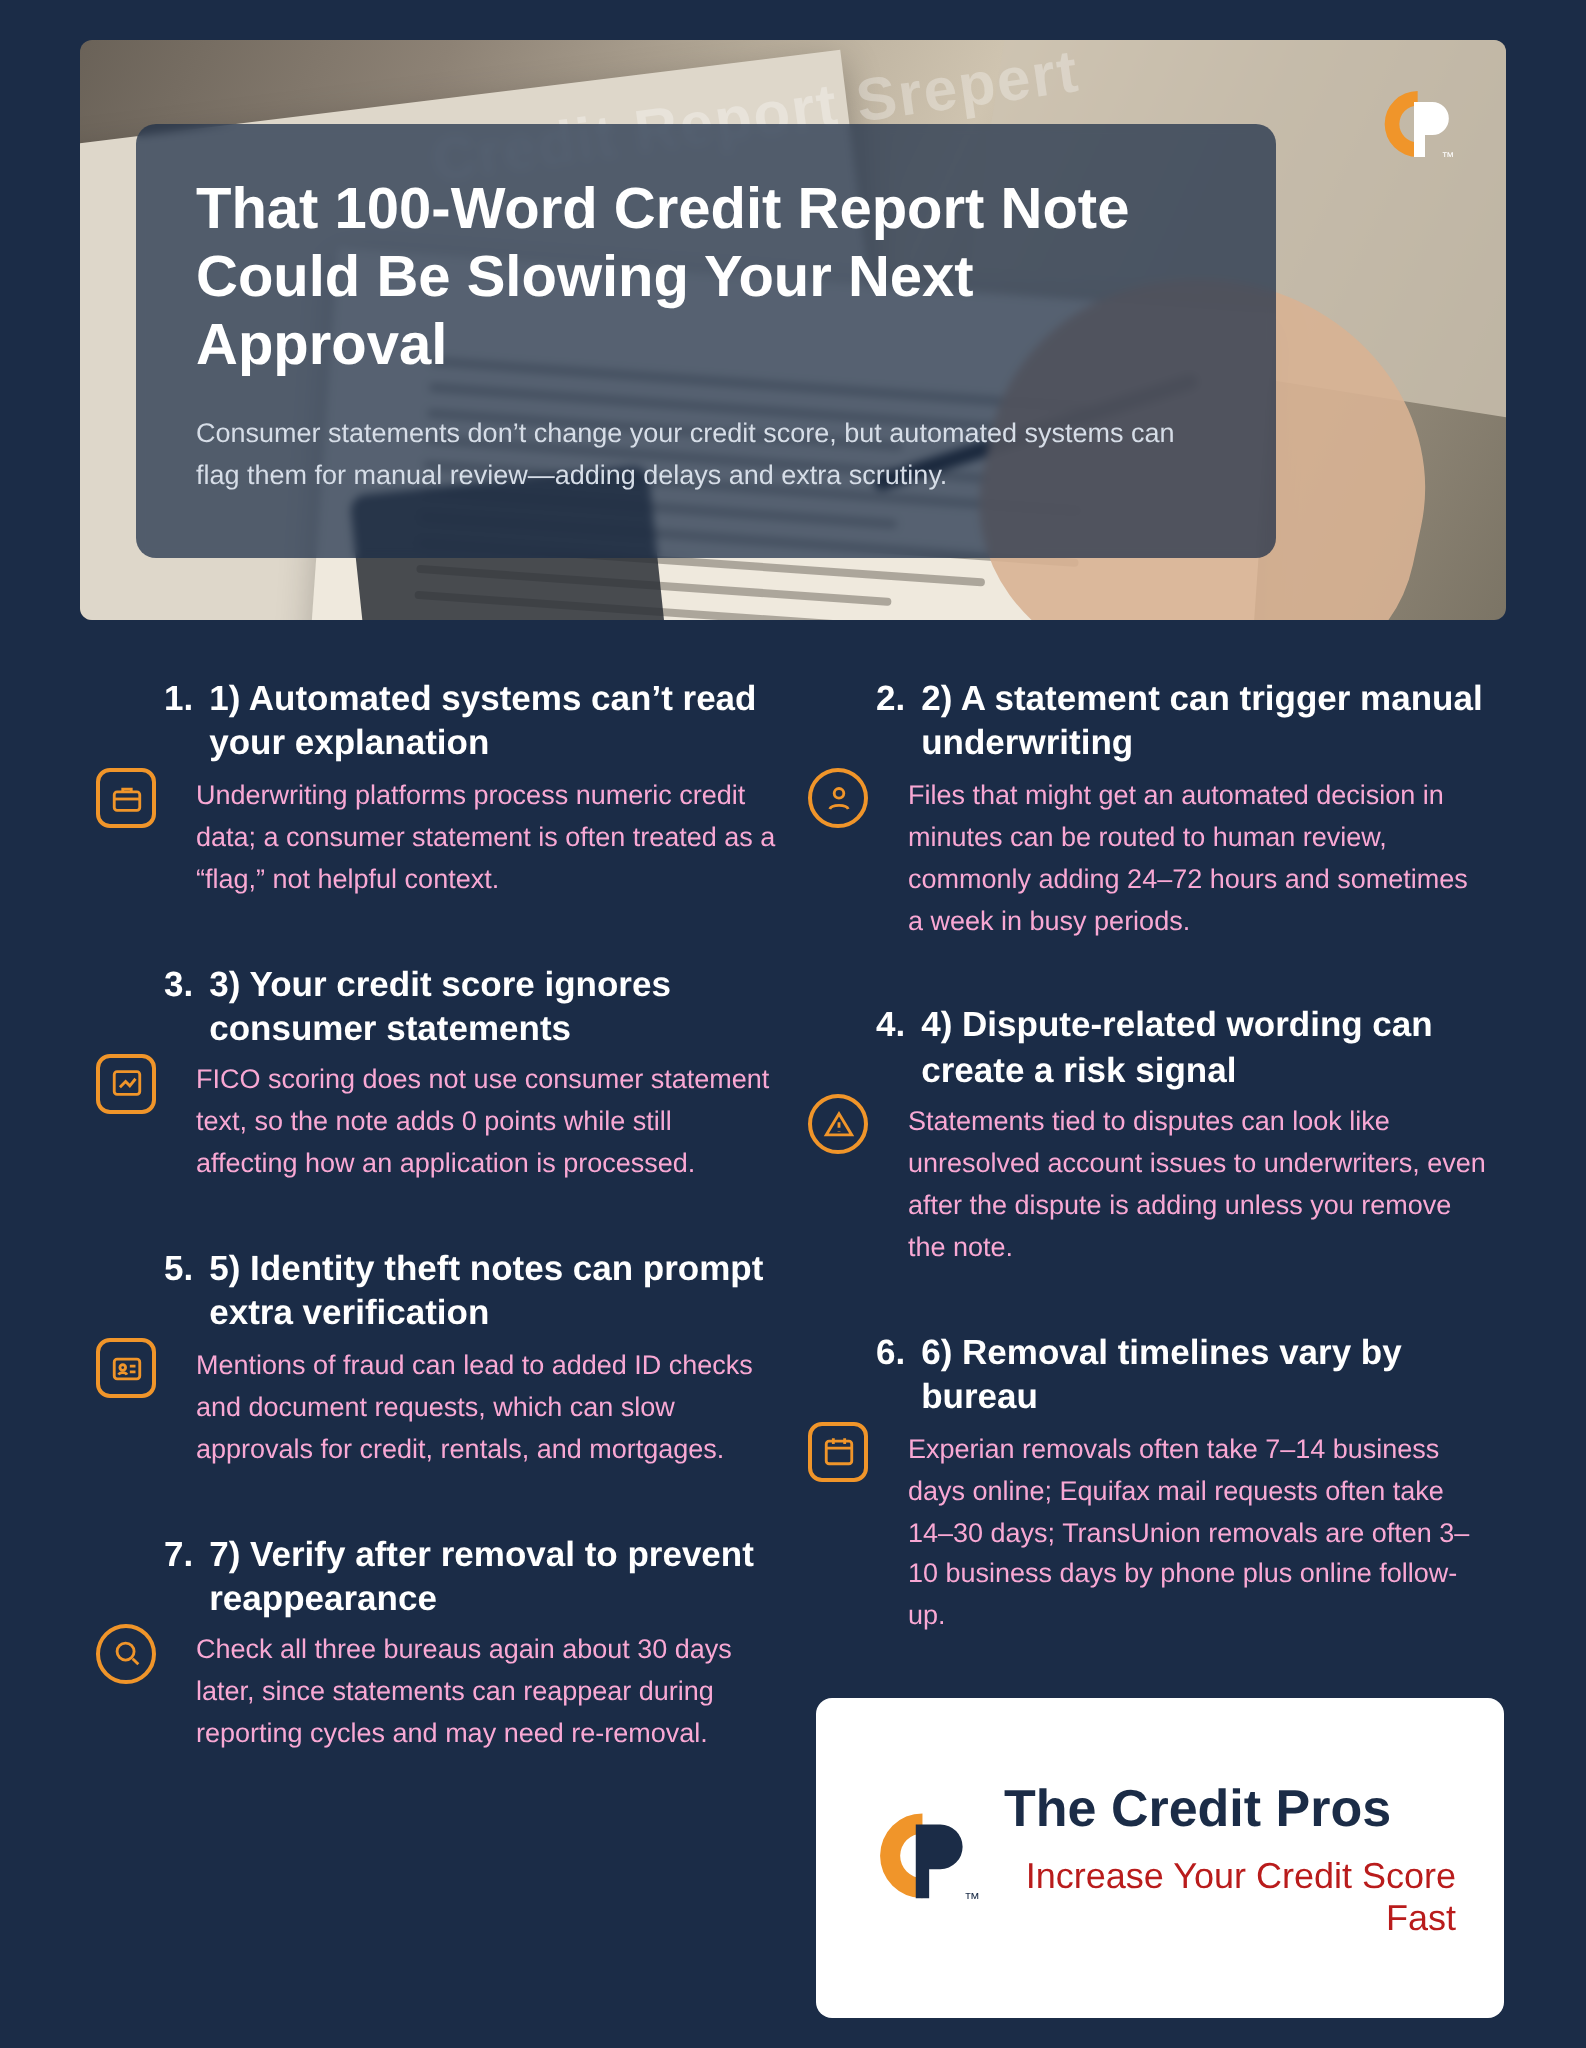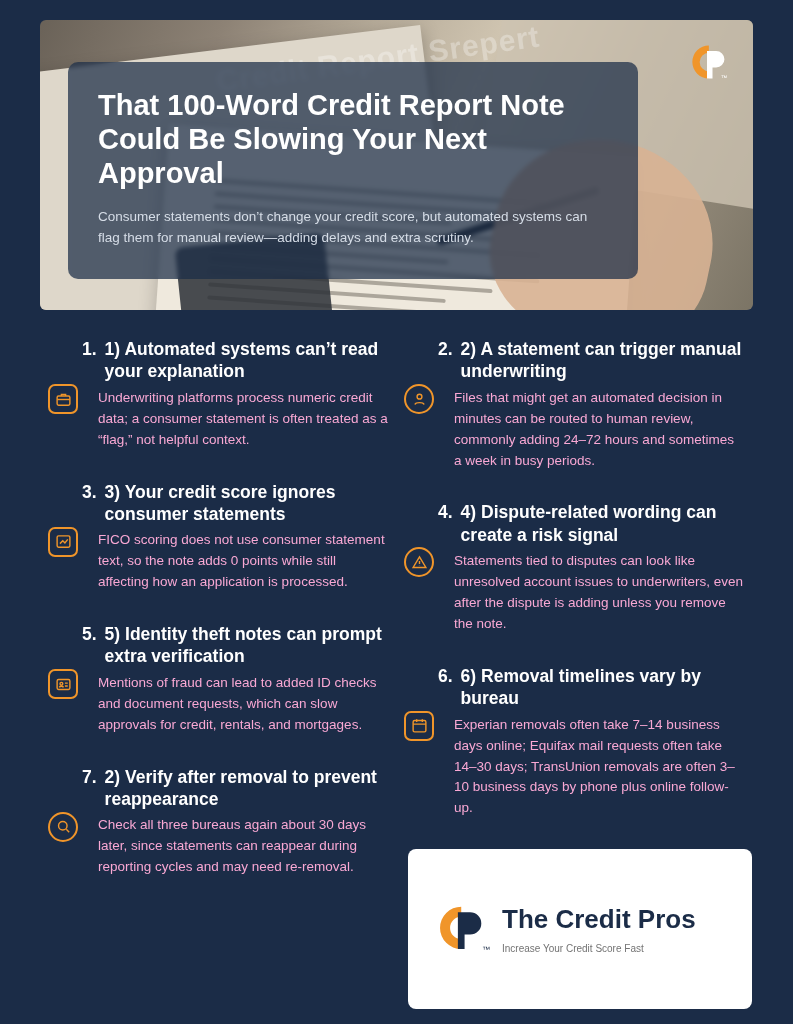--- a/index.html
+++ b/index.html
@@ -213,22 +213,23 @@
     font-size: 8px;
     color: #1b2c47;
   }
   .brand-name {
     font-size: 26px;
     font-weight: bold;
     color: #1b2c47;
     margin-bottom: 8px;
   }
   .brand-tag {
-    font-size: 10px;
-    color: #737373;
+    font-size: 18px;
+    color: #b91c1c;
+    text-align: right;
   }
 </style>
 </head>
 <body>
 
 <div class="page">
 
   <div class="hero">
     <div class="paper-c"></div>
     <div class="paper-a"></div>
@@ -315,21 +316,21 @@
 
       <div class="point">
         <div class="badge" style="border-radius:50%">
           <svg viewBox="0 0 24 24" width="17" height="17" fill="none" stroke="#f0952a" stroke-width="2">
             <circle cx="11" cy="11" r="6"></circle>
               <path d="M16 16l4 4"></path>
           </svg>
         </div>
         <div class="point-head">
           <span class="point-num">7.</span>
-          <span>2) Verify after removal to prevent reappearance</span>
+          <span>7) Verify after removal to prevent reappearance</span>
         </div>
         <div class="point-body">Check all three bureaus again about 30 days later, since statements can reappear during reporting cycles and may need re-removal.</div>
       </div>
 
     </div>
 
     <div class="col">
 
       <div class="point">
         <div class="badge" style="border-radius:50%">

